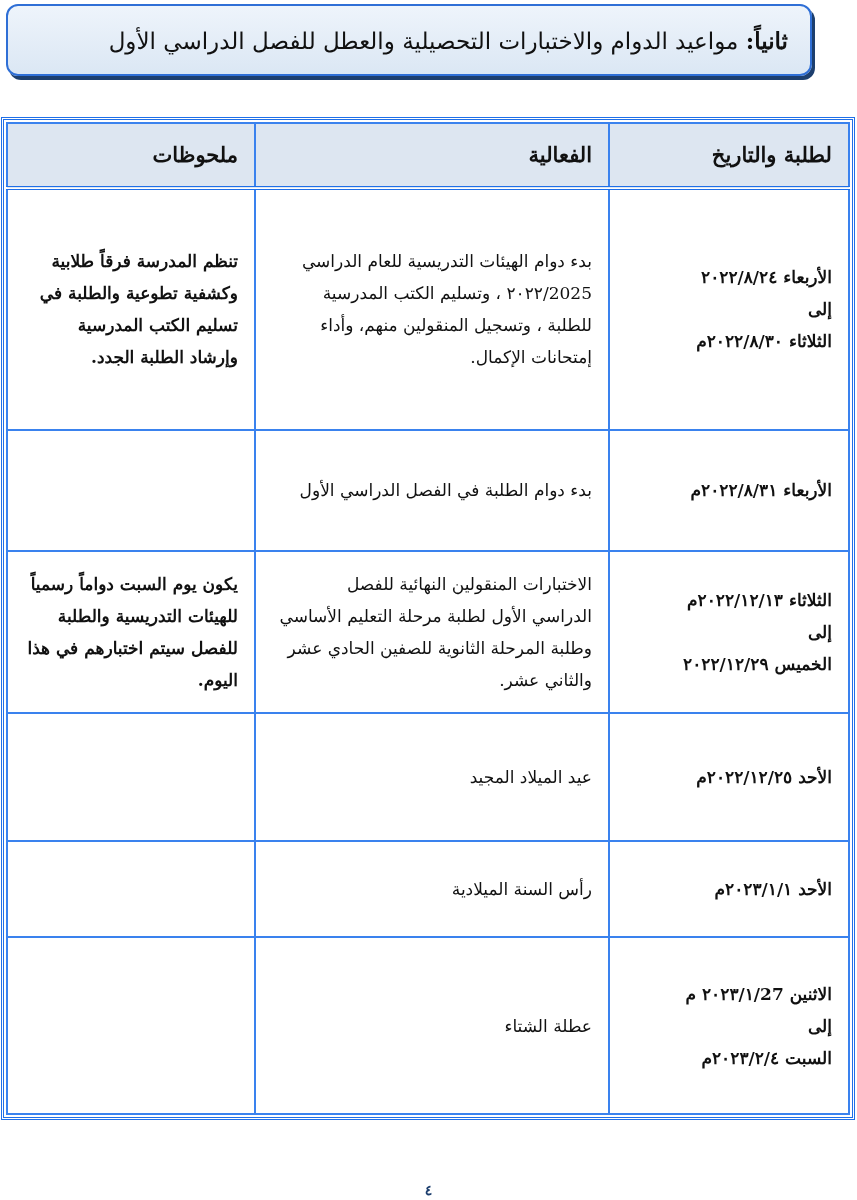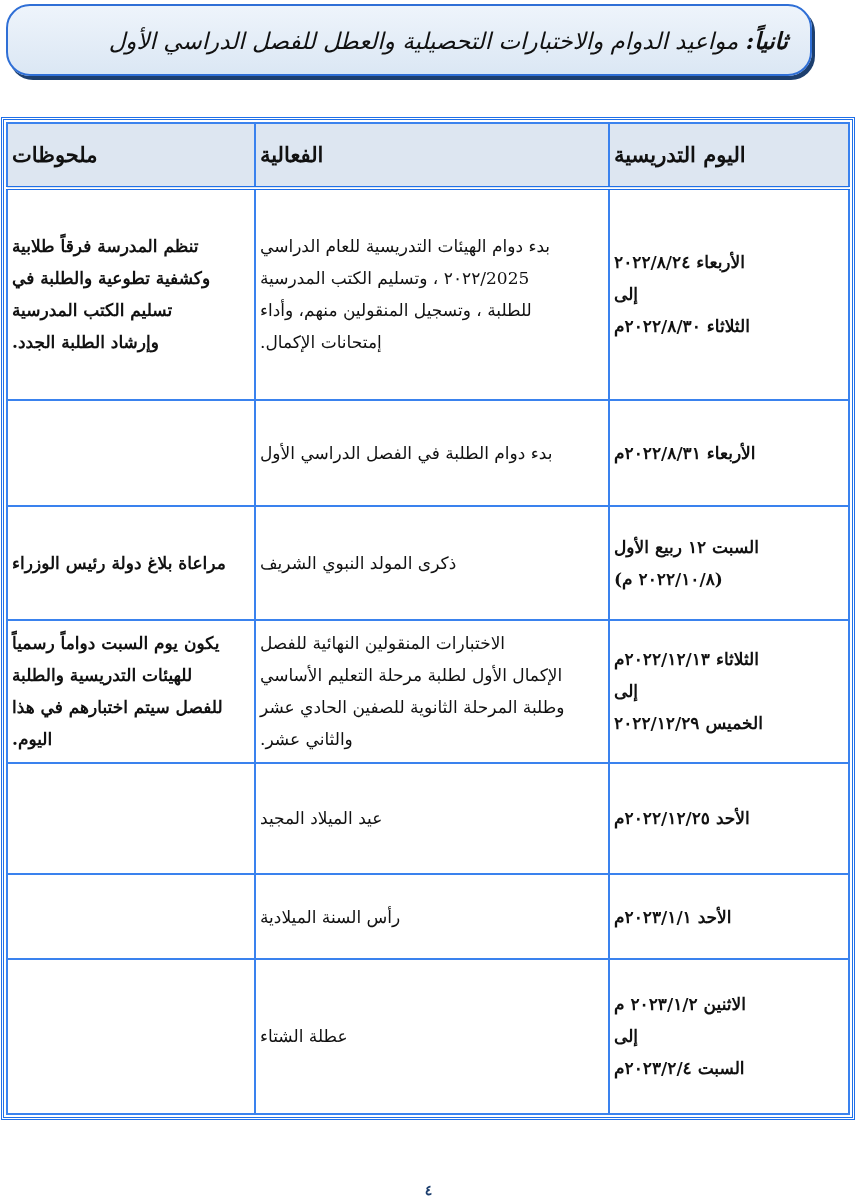--- a/index.html
+++ b/index.html
@@ -15,30 +15,29 @@
       font-family: "DejaVu Serif", "Liberation Serif", serif;
       color: #111111;
     }
     .title-box {
       position: absolute;
       left: 6px;
       top: 4px;
       width: 806px;
       height: 72px;
       border: 2px solid #2f6fd6;
-      border-radius: 24px;
+      border-radius: 12px;
       background: linear-gradient(to bottom, #eef4fb 0%, #dbe7f4 100%);
       box-shadow: 3px 4px 0 #1d3f6e;
       display: flex;
       align-items: center;
       justify-content: flex-start;
       direction: rtl;
       padding-right: 22px;
       box-sizing: border-box;
-      font-style: italic;
     }
     .title-text {
       font-size: 23px;
       font-weight: bold;
       white-space: nowrap;
     }
     .title-text .lead { font-weight: bold; }
     .title-text .rest { font-weight: normal; }
 
     .table-wrap {
@@ -53,23 +52,23 @@
     }
     table {
       width: 100%;
       height: 100%;
       border-collapse: collapse;
       direction: rtl;
       table-layout: fixed;
     }
     th, td {
       border: 2px solid #3a82ee;
-      text-align: left;
+      text-align: right;
       vertical-align: middle;
-      padding: 4px 4px;
+      padding: 4px 16px;
       font-size: 17px;
       line-height: 32px;
     }
     th {
       background: #dde6f1;
       font-size: 21px;
       font-weight: bold;
       height: 54px;
       border-bottom: 4px double #1f6fe8;
     }
@@ -104,21 +103,21 @@
 
 <div class="table-wrap">
   <table>
     <colgroup>
       <col class="col-date">
       <col class="col-activity">
       <col class="col-notes">
     </colgroup>
     <thead>
       <tr>
-        <th>اليوم التدريسية</th>
+        <th>لطلبة والتاريخ</th>
         <th>الفعالية</th>
         <th>ملحوظات</th>
       </tr>
     </thead>
     <tbody>
       <tr style="height:205px">
         <td class="date">
           <span class="line">الأربعاء ٢٠٢٢/٨/٢٤</span>
           <span class="line">إلى</span>
           <span class="line">الثلاثاء ٢٠٢٢/٨/٣٠م</span>
@@ -138,41 +137,29 @@
       </tr>
       <tr style="height:103px">
         <td class="date">
           <span class="line">الأربعاء ٢٠٢٢/٨/٣١م</span>
         </td>
         <td class="activity">
           <span class="line">بدء دوام الطلبة  في الفصل الدراسي الأول</span>
         </td>
         <td class="notes"></td>
       </tr>
-      <tr style="height:110px">
-        <td class="date">
-          <span class="line">السبت ١٢ ربيع الأول</span>
-          <span class="line">(٢٠٢٢/١٠/٨ م)</span>
-        </td>
-        <td class="activity">
-          <span class="line">ذكرى المولد النبوي الشريف</span>
-        </td>
-        <td class="notes">
-          <span class="line">مراعاة بلاغ دولة رئيس الوزراء</span>
-        </td>
-      </tr>
       <tr style="height:136px">
         <td class="date">
           <span class="line">الثلاثاء ٢٠٢٢/١٢/١٣م</span>
           <span class="line">إلى</span>
           <span class="line">الخميس ٢٠٢٢/١٢/٢٩</span>
         </td>
         <td class="activity">
           <span class="line">الاختبارات المنقولين النهائية للفصل</span>
-          <span class="line">الإكمال الأول لطلبة مرحلة التعليم الأساسي</span>
+          <span class="line">الدراسي الأول لطلبة مرحلة التعليم الأساسي</span>
           <span class="line">وطلبة المرحلة الثانوية للصفين الحادي عشر</span>
           <span class="line">والثاني عشر.</span>
         </td>
         <td class="notes">
           <span class="line">يكون يوم السبت دواماً رسمياً</span>
           <span class="line">للهيئات التدريسية والطلبة</span>
           <span class="line">للفصل سيتم اختبارهم في هذا</span>
           <span class="line">اليوم.</span>
         </td>
       </tr>
@@ -189,21 +176,21 @@
         <td class="date">
           <span class="line">الأحد ٢٠٢٣/١/١م</span>
         </td>
         <td class="activity">
           <span class="line">رأس السنة الميلادية</span>
         </td>
         <td class="notes"></td>
       </tr>
       <tr style="height:150px">
         <td class="date">
-          <span class="line">الاثنين ٢٠٢٣/١/٢ م</span>
+          <span class="line">الاثنين ٢٠٢٣/١/27 م</span>
           <span class="line">إلى</span>
           <span class="line">السبت ٢٠٢٣/٢/٤م</span>
         </td>
         <td class="activity">
           <span class="line">عطلة الشتاء</span>
         </td>
         <td class="notes"></td>
       </tr>
     </tbody>
   </table>

